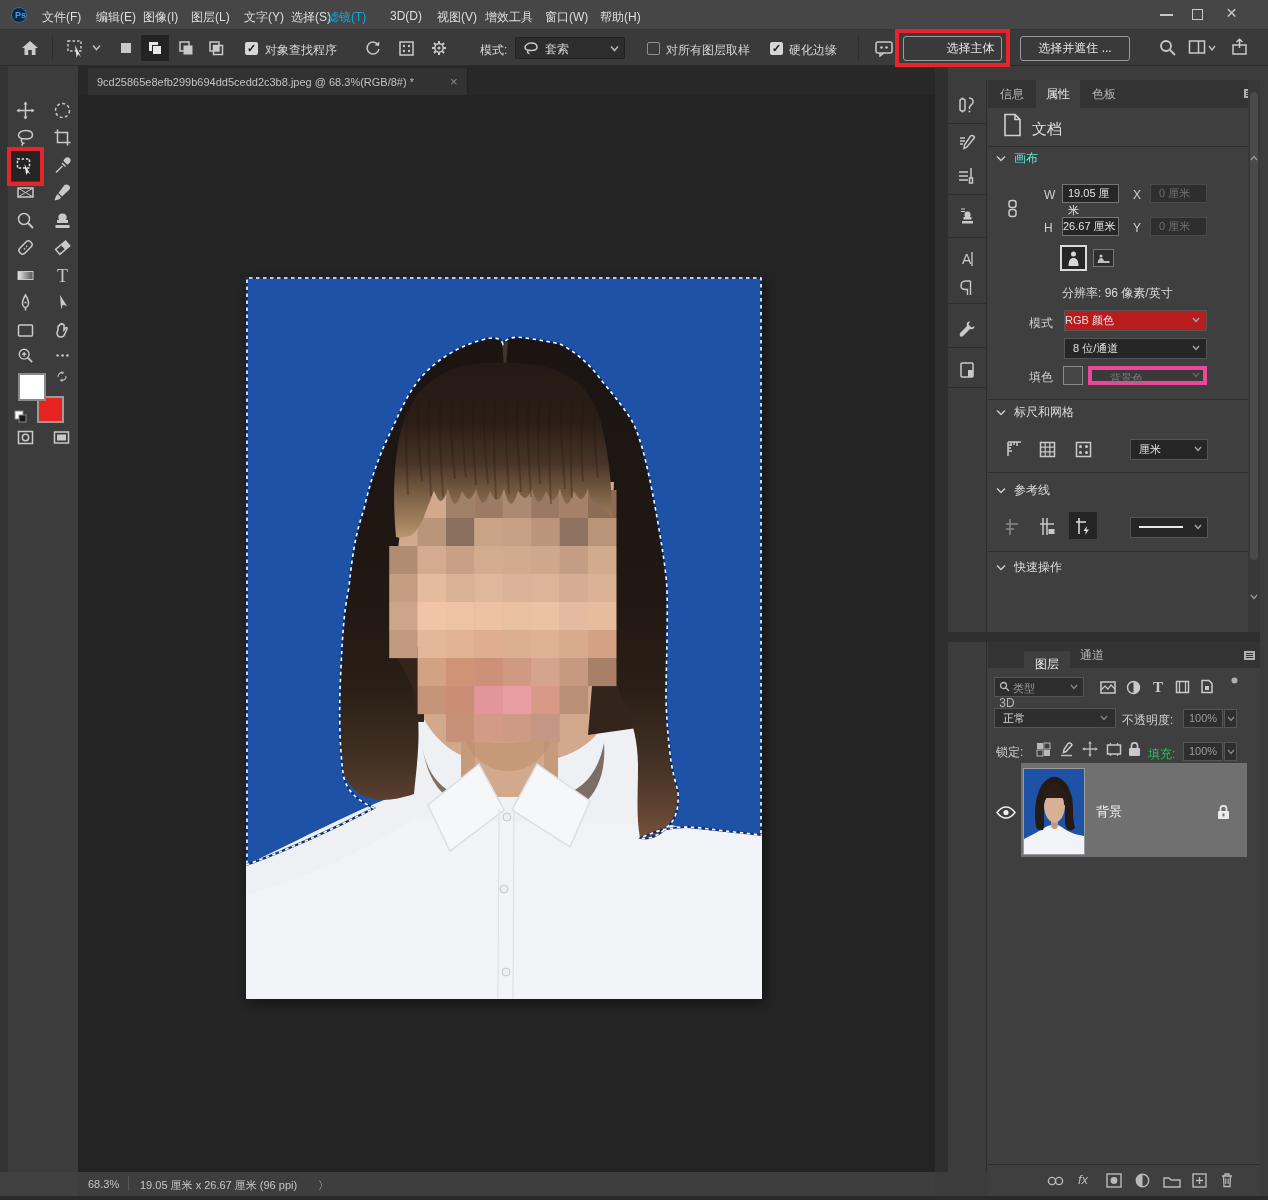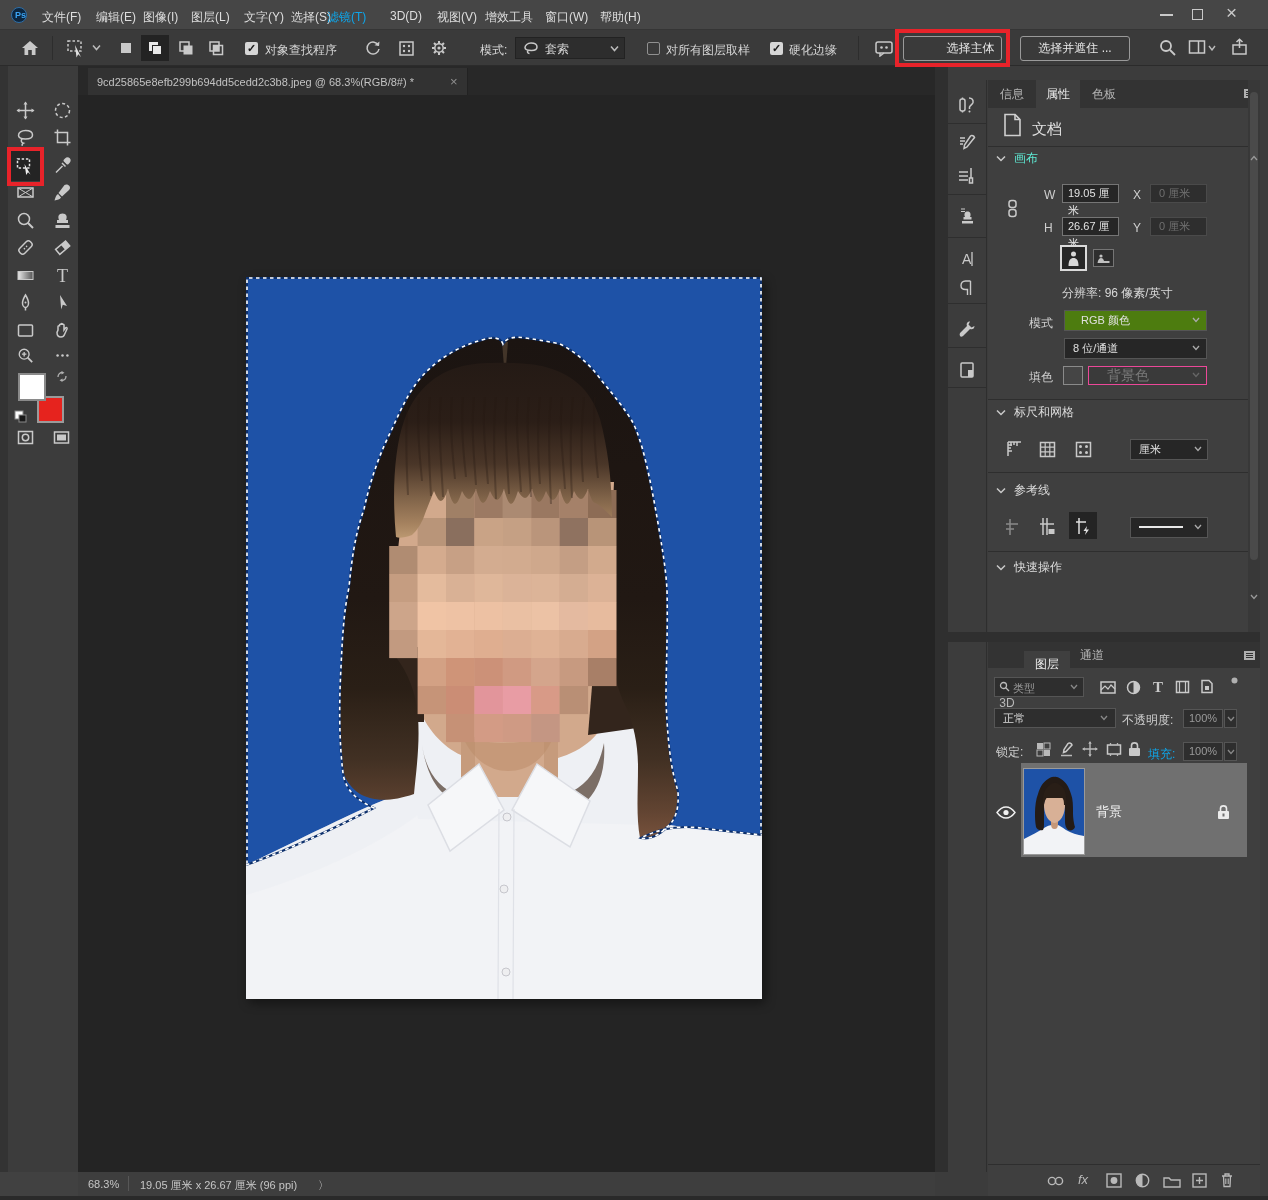--- a/index.html
+++ b/index.html
@@ -424,46 +424,46 @@
 <div style="position:absolute;left:1014px;top:150px;font-size:12px;color:#5eead4;white-space:nowrap;">画布</div>
 <svg style="position:absolute;left:1007px;top:199px;" width="11" height="19" viewBox="0 0 11 19">
     <rect x="2" y="1.5" width="7" height="7" rx="2.5" stroke="#c9c9c9" fill="none" stroke-width="1.5"></rect>
     <rect x="2" y="10.5" width="7" height="7" rx="2.5" stroke="#c9c9c9" fill="none" stroke-width="1.5"></rect>
   </svg>
 <div style="position:absolute;left:1044px;top:188px;font-size:12px;color:#cfcfcf;white-space:nowrap;">W</div>
 <div style="position:absolute;left:1062px;top:184px;width:57px;height:19px;background:#262626;border:1px solid #757575;color:#e2e2e2;font-size:11px;line-height:17px;padding-left:5px;">19.05 厘米</div>
 <div style="position:absolute;left:1133px;top:188px;font-size:12px;color:#cfcfcf;white-space:nowrap;">X</div>
 <div style="position:absolute;left:1150px;top:184px;width:57px;height:19px;background:#2e2e2e;border:1px solid #4a4a4a;color:#6f6f6f;font-size:11px;line-height:17px;padding-left:8px;">0 厘米</div>
 <div style="position:absolute;left:1044px;top:221px;font-size:12px;color:#cfcfcf;white-space:nowrap;">H</div>
-<div style="position:absolute;left:1062px;top:217px;width:57px;height:19px;background:#262626;border:1px solid #757575;color:#e2e2e2;font-size:11px;line-height:17px;padding-left:5px;">26.67 厘米</div>
+<div style="position:absolute;left:1062px;top:217px;width:57px;height:19px;background:#262626;border:1px solid #757575;color:#e2e2e2;font-size:11px;line-height:17px;">26.67 厘米</div>
 <div style="position:absolute;left:1133px;top:221px;font-size:12px;color:#cfcfcf;white-space:nowrap;">Y</div>
 <div style="position:absolute;left:1150px;top:217px;width:57px;height:19px;background:#2e2e2e;border:1px solid #4a4a4a;color:#6f6f6f;font-size:11px;line-height:17px;padding-left:8px;">0 厘米</div>
 <div style="position:absolute;left:1060px;top:245px;width:27px;height:26px;background:#262626;border:2px solid #dadada;"></div>
 <svg style="position:absolute;left:1067px;top:250px;" width="13" height="16" viewBox="0 0 13 16">
     <circle cx="6.5" cy="4" r="2.5" fill="#d8d8d8"></circle>
     <path d="M1.5 16 C1.5 10 3.5 8 6.5 8 C9.5 8 11.5 10 11.5 16 Z" fill="#d8d8d8"></path>
   </svg>
 <div style="position:absolute;left:1093px;top:249px;width:21px;height:18px;background:#2e2e2e;border:1px solid #757575;"></div>
 <svg style="position:absolute;left:1097px;top:253px;" width="13" height="10" viewBox="0 0 13 10">
     <circle cx="4" cy="3" r="1.6" fill="#c0c0c0"></circle>
     <path d="M0.5 10 C1 6.5 2.5 5 4 5 C5.5 5 6.5 6 7 8 L12.5 8 L12.5 10 Z" fill="#c0c0c0"></path>
   </svg>
 <div style="position:absolute;left:1062px;top:285px;font-size:12px;color:#d8d8d8;white-space:nowrap;">分辨率: 96 像素/英寸</div>
 <div style="position:absolute;left:1029px;top:315px;font-size:12px;color:#cfcfcf;white-space:nowrap;">模式</div>
-<div style="position:absolute;left:1064px;top:310px;width:143px;height:21px;background:#4d7c0f;border:1px solid #555;color:#e0e0e0;font-size:11px;line-height:19px;padding-left:16px;">RGB 颜色</div>
+<div style="position:absolute;left:1064px;top:310px;width:143px;height:21px;background:#b91c1c;border:1px solid #555;color:#e0e0e0;font-size:11px;line-height:19px;padding-left:0;">RGB 颜色</div>
 <svg style="position:absolute;left:1192px;top:317px;" width="8" height="6" viewBox="0 0 8 6">
     <path d="M1 1 L4 4.5 L7 1" stroke="#aaa" stroke-width="1.3" fill="none"></path>
   </svg>
 <div style="position:absolute;left:1064px;top:338px;width:143px;height:21px;background:#262626;border:1px solid #555;color:#e0e0e0;font-size:11px;line-height:19px;padding-left:8px;">8 位/通道</div>
 <svg style="position:absolute;left:1192px;top:345px;" width="8" height="6" viewBox="0 0 8 6">
     <path d="M1 1 L4 4.5 L7 1" stroke="#aaa" stroke-width="1.3" fill="none"></path>
   </svg>
 <div style="position:absolute;left:1029px;top:369px;font-size:12px;color:#cfcfcf;white-space:nowrap;">填色</div>
 <div style="position:absolute;left:1063px;top:366px;width:20px;height:19px;background:#454545;border:1px solid #8a8a8a;"></div>
-<div style="position:absolute;left:1088px;top:366px;width:119px;height:19px;background:#3a3a3a;border:1px solid #ec4899;color:#7a7a7a;font-size:14px;line-height:17px;padding-left:18px;">背景色</div>
+<div style="position:absolute;left:1088px;top:366px;width:119px;height:19px;background:#3a3a3a;border:4px solid #ec4899;color:#7a7a7a;font-size:11px;line-height:17px;padding-left:18px;">背景色</div>
 <svg style="position:absolute;left:1192px;top:372px;" width="8" height="6" viewBox="0 0 8 6">
     <path d="M1 1 L4 4.5 L7 1" stroke="#666" stroke-width="1.3" fill="none"></path>
   </svg>
 <div style="position:absolute;left:988px;top:399px;width:272px;height:1px;background:#2e2e2e;"></div>
 <svg style="position:absolute;left:996px;top:409px;" width="10" height="7" viewBox="0 0 10 7">
     <path d="M1 1.5 L5 5.5 L9 1.5" stroke="#c9c9c9" stroke-width="1.5" fill="none"></path>
   </svg>
 <div style="position:absolute;left:1014px;top:404px;font-size:12px;color:#dcdcdc;white-space:nowrap;">标尺和网格</div>
 <svg style="position:absolute;left:1006px;top:440px;" width="17" height="18" viewBox="0 0 17 18">
     <path d="M2 2 L2 16 M2 2 L15 2 M5 2 L5 6 M8 2 L8 5 M11 2 L11 6 M2 5 L6 5 M2 8 L5 8 M2 11 L6 11" stroke="#c9c9c9" stroke-width="1.5" fill="none"></path>
@@ -585,21 +585,21 @@
     <path d="M8 0 L6.3 2.8 L9.7 2.8 Z M8 16 L6.3 13.2 L9.7 13.2 Z M0 8 L2.8 6.3 L2.8 9.7 Z M16 8 L13.2 6.3 L13.2 9.7 Z" fill="#b9b9b9"></path>
   </svg>
 <svg style="position:absolute;left:1106px;top:742px;" width="16" height="15" viewBox="0 0 16 15">
     <rect x="1.5" y="3" width="13" height="9" stroke="#c9c9c9" fill="none" stroke-width="1.5"></rect>
     <path d="M4.5 3 L4.5 1 M11.5 3 L11.5 1 M4.5 14 L4.5 12 M11.5 14 L11.5 12" stroke="#b9b9b9" stroke-width="1.3"></path>
   </svg>
 <svg style="position:absolute;left:1128px;top:741px;" width="13" height="16" viewBox="0 0 13 16">
     <rect x="1" y="7" width="11" height="8" rx="1" fill="#c9c9c9"></rect>
     <path d="M3.5 7 L3.5 4.5 C3.5 1 9.5 1 9.5 4.5 L9.5 7" stroke="#c9c9c9" stroke-width="1.6" fill="none"></path>
   </svg>
-<div style="position:absolute;left:1148px;top:746px;font-size:12px;color:#0ea5e9;white-space:nowrap;">填充:</div>
+<div style="position:absolute;left:1148px;top:746px;font-size:12px;color:#22c55e;white-space:nowrap;">填充:</div>
 <div style="position:absolute;left:1183px;top:742px;width:40px;height:19px;background:#2e2e2e;border:1px solid #555;color:#9a9a9a;font-size:11px;line-height:17px;text-align:center;">100%</div>
 <div style="position:absolute;left:1224px;top:742px;width:13px;height:19px;background:#2e2e2e;border:1px solid #555;"></div>
 <svg style="position:absolute;left:1227px;top:749px;" width="8" height="6" viewBox="0 0 8 6">
     <path d="M1 1 L4 4.5 L7 1" stroke="#888" stroke-width="1.3" fill="none"></path>
   </svg>
 <div style="position:absolute;left:1021px;top:763px;width:226px;height:94px;background:#707070;"></div>
 <svg style="position:absolute;left:996px;top:806px;" width="20" height="13" viewBox="0 0 20 13">
     <path d="M1 6.5 C4 2.5 7 1 10 1 C13 1 16 2.5 19 6.5 C16 10.5 13 12 10 12 C7 12 4 10.5 1 6.5 Z" stroke="#f0f0f0" stroke-width="1.4" fill="none"></path>
     <circle cx="10" cy="6.5" r="2.6" fill="#f0f0f0"></circle>
   </svg>

